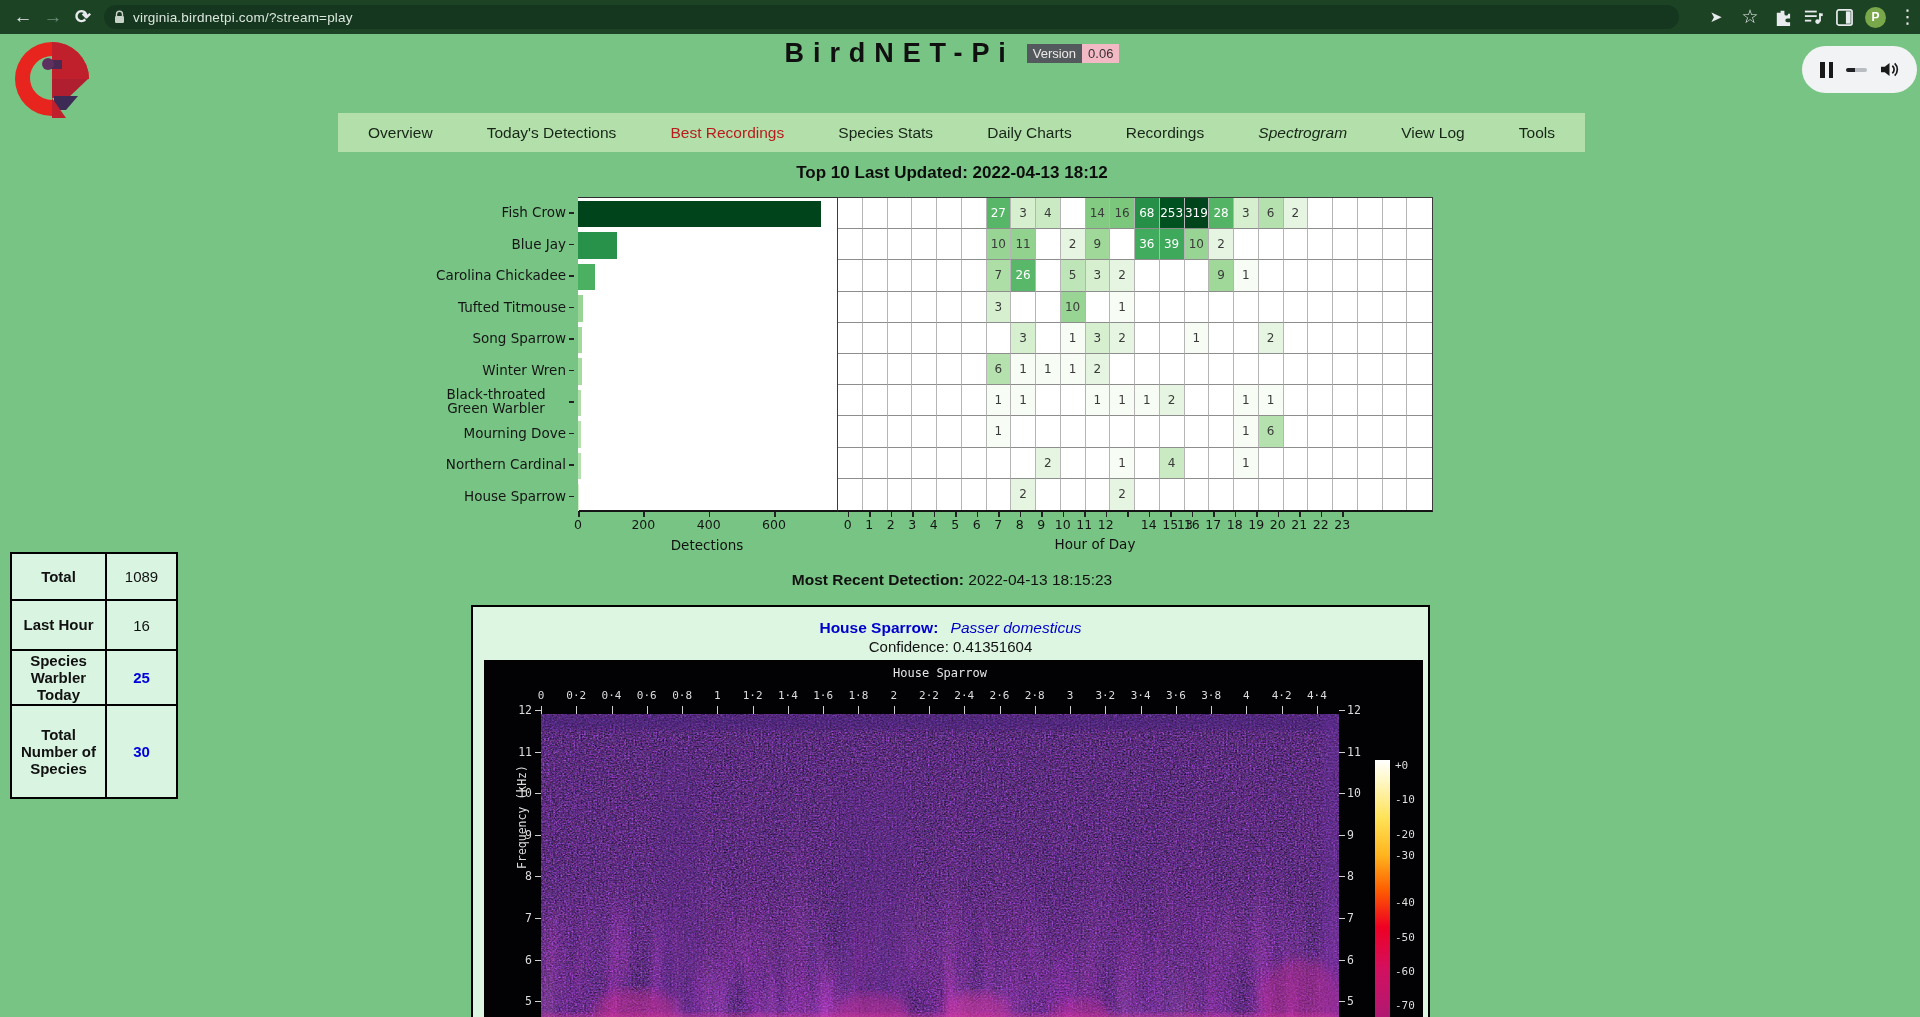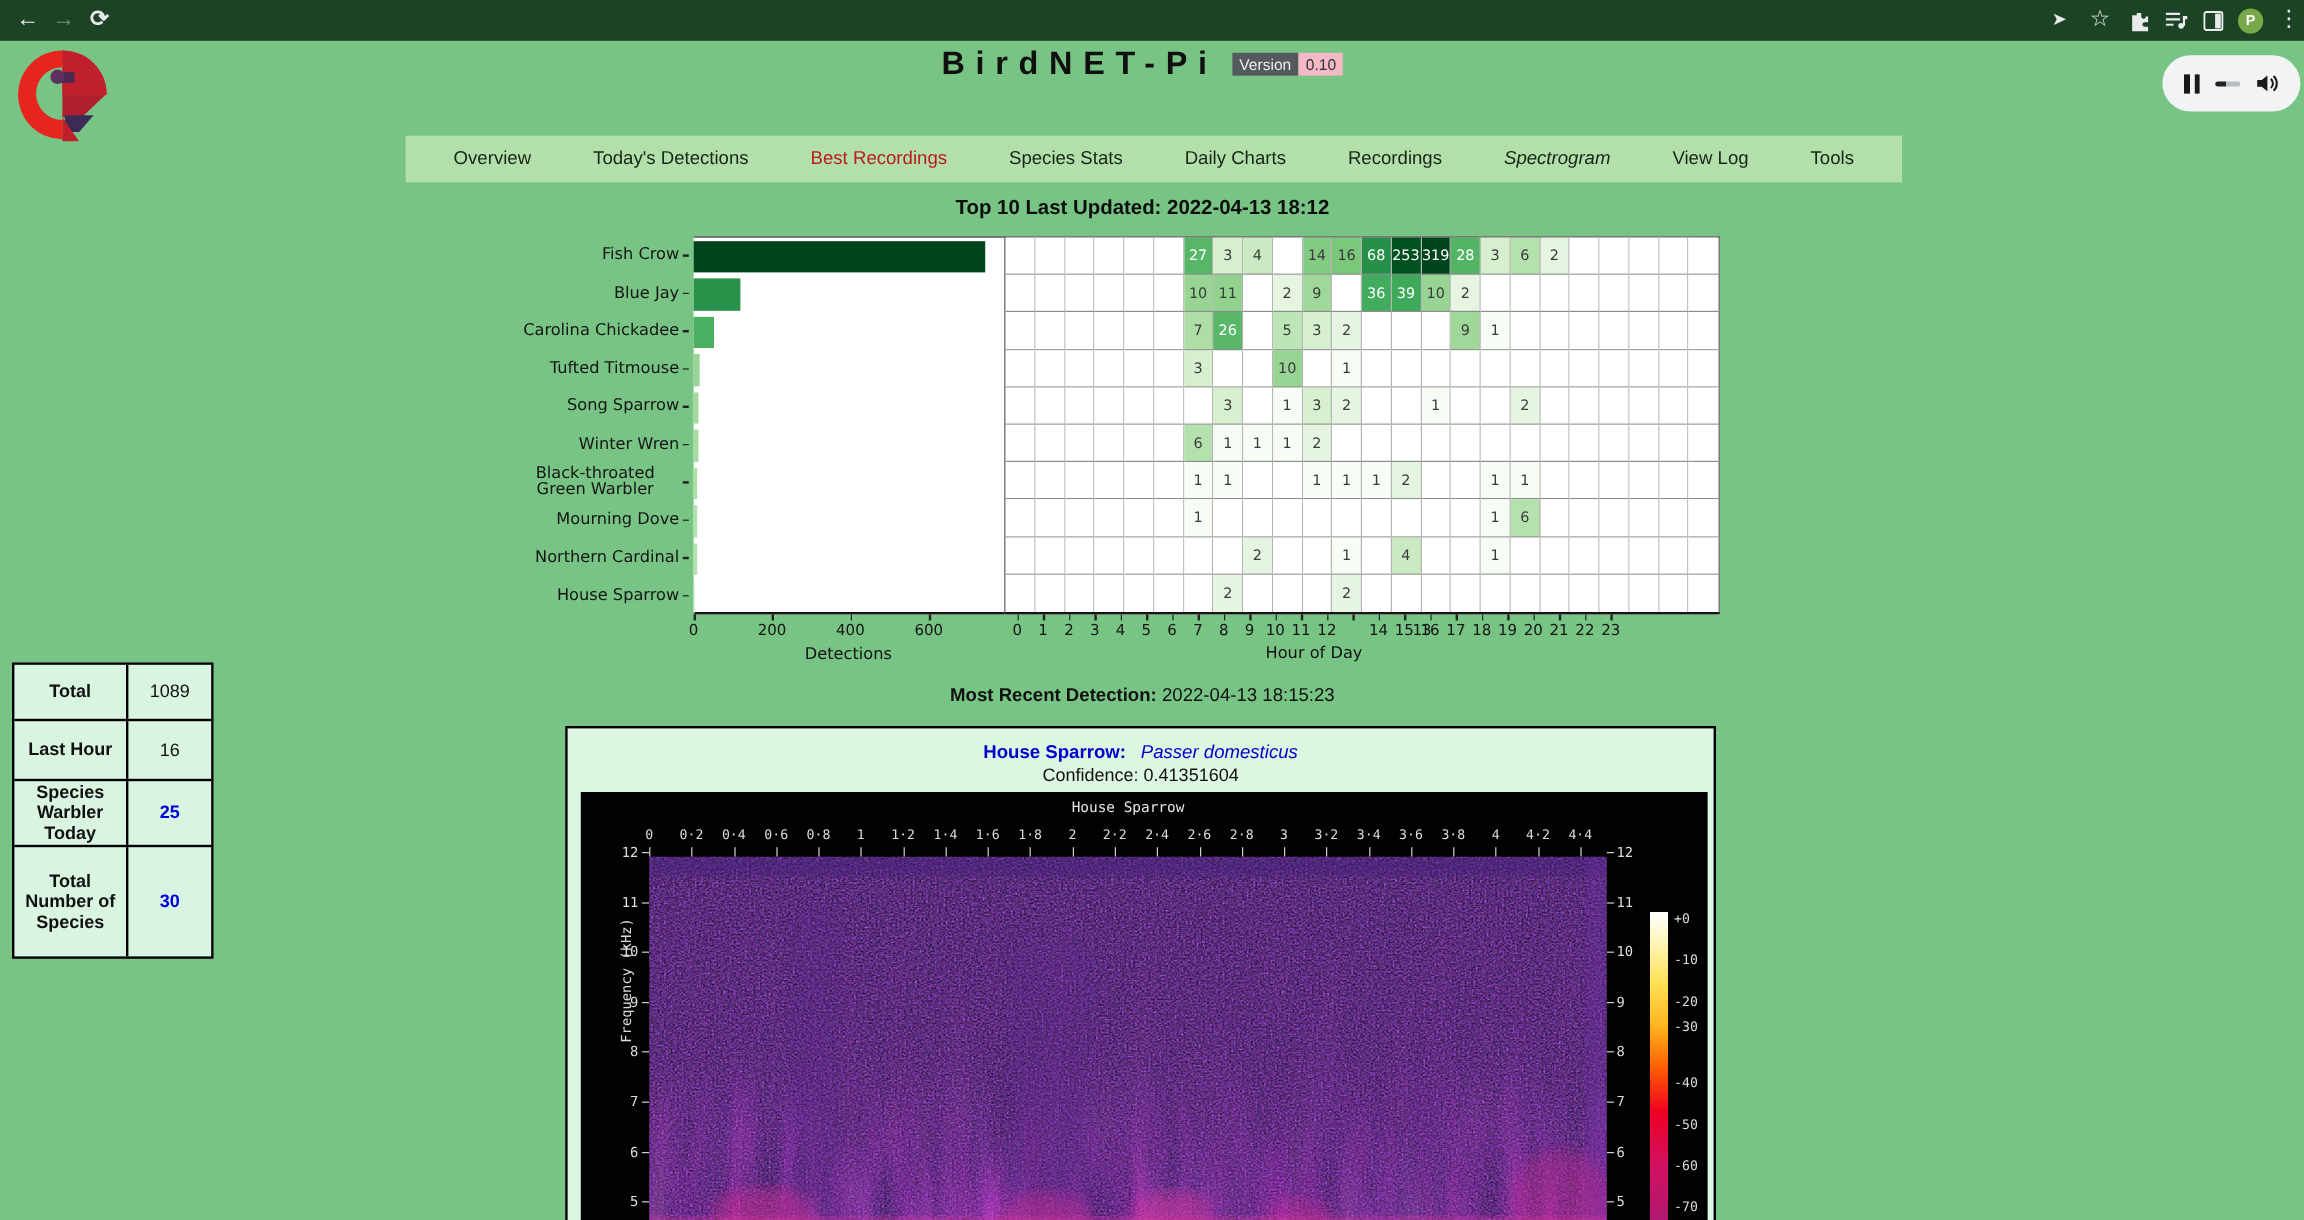--- a/index.html
+++ b/index.html
@@ -18,21 +18,21 @@
           font-weight:bold;display:flex;align-items:center;justify-content:center;}
   
   .logo{position:absolute;left:8px;top:40px;}
   .title-row{position:absolute;left:0;top:38px;width:1904px;display:flex;justify-content:center;
              align-items:center;gap:12px;}
   .site-title{font-size:27px;font-weight:bold;letter-spacing:.33em;color:#101010;margin:0;}
   .ver{display:flex;font-size:13px;height:19px;line-height:19px;}
   .ver-label{background:#54595e;color:#eceae6;padding:0 6px;}
   .ver-val{background:#f3b9c5;color:#333;padding:0 6px;}
   .nav{position:absolute;left:338px;top:113px;width:1247px;height:39px;background:#b2dfaa;
-       display:flex;align-items:center;justify-content:space-between;padding:0 40px;box-sizing:border-box;}
+       display:flex;align-items:center;justify-content:space-between;padding:0 30px;box-sizing:border-box;}
   .nav-item{font-size:15.5px;color:#15241ا5;color:#16251б6;color:#172617;cursor:pointer;white-space:nowrap;}
   .heading{position:absolute;left:0;width:1904px;text-align:center;font-weight:bold;
            font-size:17px;color:#0d0d0d;}
   
   .chart-font{font-family:"DejaVu Sans",sans-serif;}
   .ylabels{position:absolute;left:360px;top:197px;width:214px;}
   .yrow{height:31.5px;display:flex;align-items:center;justify-content:flex-end;}
   .ylab{font-size:13.5px;color:#151515;text-align:center;max-width:140px;line-height:1.0;}
   .ytick{width:5px;height:1.5px;background:#222;margin-left:3px;}
   .bars-panel{position:absolute;left:578px;top:197px;width:259px;height:315px;background:#fff;
@@ -96,20 +96,27 @@
 </style>
 </head>
 <body>
 
 <div id="stage">
 
   <div class="toolbar">
     <span class="tb-ic" style="margin-left:8px">←</span>
     <span class="tb-ic dim">→</span>
     <span class="tb-ic" style="font-weight:bold">⟳</span>
+    <div class="omnibox">
+      <svg width="11" height="14" viewBox="0 0 11 14">
+        <path d="M2.5 6V4.2a3 3 0 016 0V6" fill="none" stroke="#c6d2c8" stroke-width="1.4"></path>
+        <rect x="1" y="6" width="9" height="7" rx="1.2" fill="#c6d2c8"></rect>
+      </svg>
+      <span class="url-text">virginia.birdnetpi.com/?stream=play</span>
+    </div>
     <div class="tb-right">
       <span class="tb-ic" style="font-size:15px;width:22px">➤</span>
       <span class="tb-ic" style="width:22px">☆</span>
       <svg width="19" height="19" viewBox="0 0 20 20">
         <path d="M8 2h4v3a2 2 0 104 0h2v5h-3a2 2 0 100 4h3v4H4V4h4z" fill="#e8eaed" transform="translate(0,1)"></path>
       </svg>
       <svg width="20" height="18" viewBox="0 0 22 18">
         <g stroke="#e8eaed" stroke-width="2">
             <line x1="1" y1="3" x2="14" y2="3"></line>
             <line x1="1" y1="8" x2="14" y2="8"></line>
@@ -136,21 +143,21 @@
     <rect x="40" y="20" width="14" height="9" fill="#4a2a52"></rect>
     <circle cx="40" cy="24" r="6" fill="#5c3160"></circle>
     <path d="M46 56 L70 56 L58 70 L46 70 Z" fill="#3c2b55"></path>
     <path d="M44 58 L58 78 L44 78 Z" fill="#c0202c"></path>
   </svg>
 
   <div class="title-row">
     <h1 class="site-title">BirdNET-Pi</h1>
     <span class="ver">
       <span class="ver-label">Version</span>
-      <span class="ver-val">0.10</span>
+      <span class="ver-val">0.06</span>
     </span>
   </div>
 
   <nav class="nav">
       <span class="nav-item" style="color: rgb(23, 38, 23);">Overview</span>
       <span class="nav-item" style="color: rgb(23, 38, 23);">Today's Detections</span>
       <span class="nav-item" style="color: #b91c1c;">Best Recordings</span>
       <span class="nav-item" style="color: rgb(23, 38, 23);">Species Stats</span>
       <span class="nav-item" style="color: rgb(23, 38, 23);">Daily Charts</span>
       <span class="nav-item" style="color: rgb(23, 38, 23);">Recordings</span>

